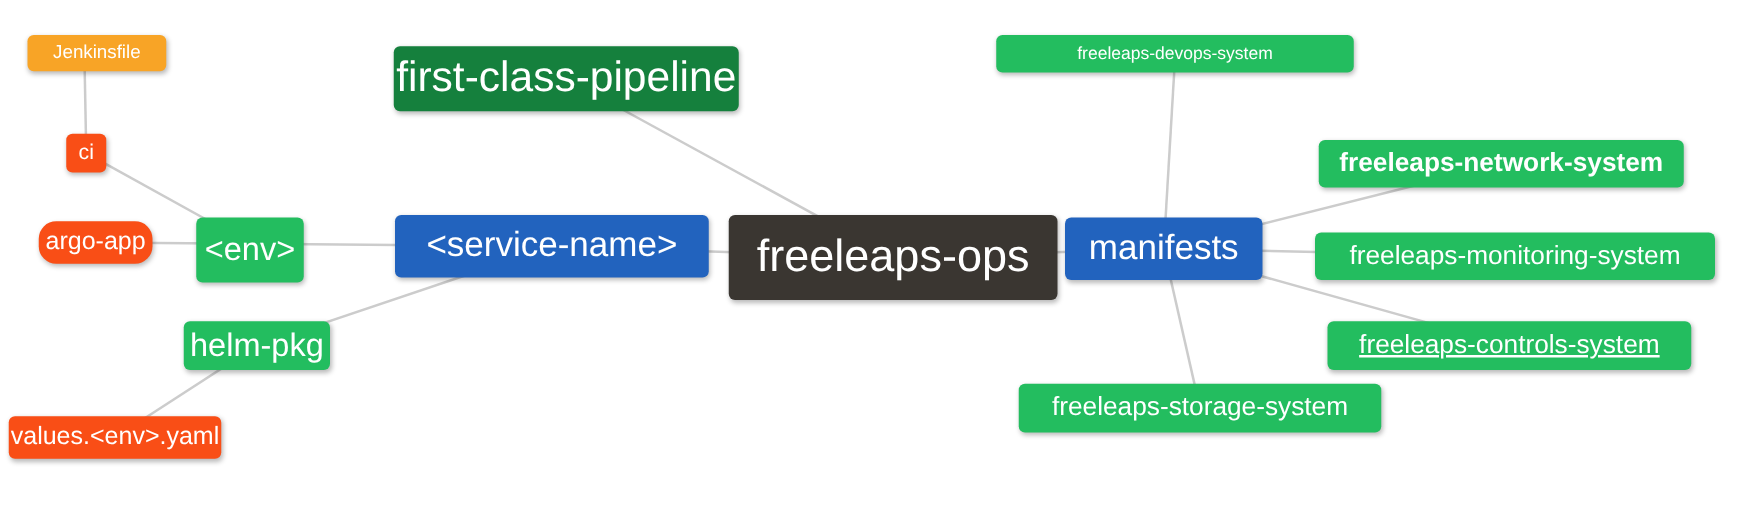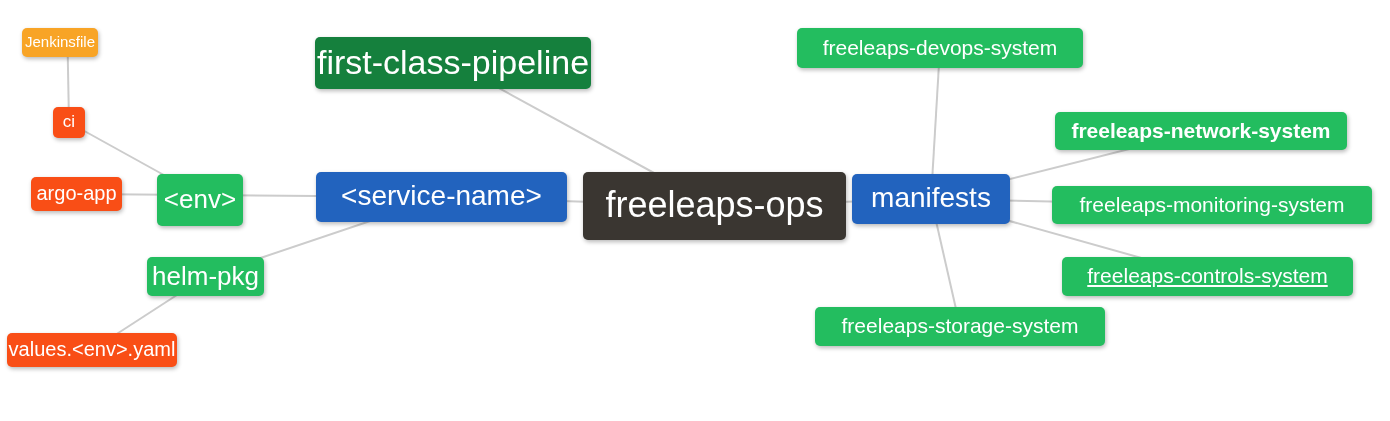--- a/index.html
+++ b/index.html
@@ -53,28 +53,28 @@
       <line x1="453" y1="63" x2="714.5" y2="206" stroke="#CCCCCC" stroke-width="2"></line>
       <line x1="441.5" y1="197" x2="714.5" y2="206" stroke="#CCCCCC" stroke-width="2"></line>
       <line x1="714.5" y1="206" x2="931" y2="199" stroke="#CCCCCC" stroke-width="2"></line>
       <line x1="931" y1="199" x2="940" y2="47" stroke="#CCCCCC" stroke-width="2"></line>
       <line x1="931" y1="199" x2="1201" y2="131" stroke="#CCCCCC" stroke-width="2"></line>
       <line x1="931" y1="199" x2="1212" y2="205" stroke="#CCCCCC" stroke-width="2"></line>
       <line x1="931" y1="199" x2="1207.5" y2="276.5" stroke="#CCCCCC" stroke-width="2"></line>
       <line x1="931" y1="199" x2="960" y2="326.5" stroke="#CCCCCC" stroke-width="2"></line>
     </svg>
 
-<div class="node" style="left: 22px; top: 28px; width: 76px; height: 29px; font-size: 15px; background: rgb(248, 164, 38); color: rgb(255, 255, 255);">Jenkinsfile</div>
+<div class="node" style="left: 22px; top: 28px; width: 111px; height: 29px; font-size: 15px; background: rgb(248, 164, 38); color: rgb(255, 255, 255);">Jenkinsfile</div>
     <div class="node" style="left: 53px; top: 107px; width: 32px; height: 31px; font-size: 17px; background: rgb(249, 78, 22); color: rgb(255, 255, 255);">ci</div>
-    <div class="node" style="left: 31px; top: 177px; width: 91px; height: 34px; font-size: 20px; background: rgb(249, 78, 22); color: rgb(255, 255, 255);">argo-app</div>
+    <div class="node" style="left: 31px; top: 177px; width: 91px; height: 34px; font-size: 20px; background: rgb(249, 78, 22); color: rgb(255, 255, 255); border-radius: 14px;">argo-app</div>
     <div class="node" style="left: 157px; top: 174px; width: 86px; height: 52px; font-size: 26px; background: rgb(35, 189, 95); color: rgb(255, 255, 255);">&lt;env&gt;</div>
     <div class="node" style="left: 7px; top: 333px; width: 170px; height: 34px; font-size: 20px; background: rgb(249, 78, 22); color: rgb(255, 255, 255);">values.&lt;env&gt;.yaml</div>
     <div class="node" style="left: 147px; top: 257px; width: 117px; height: 39px; font-size: 26px; background: rgb(35, 189, 95); color: rgb(255, 255, 255);">helm-pkg</div>
     <div class="node" style="left: 315px; top: 37px; width: 276px; height: 52px; font-size: 34px; background: #15803d; color: rgb(255, 255, 255);">first-class-pipeline</div>
     <div class="node" style="left: 316px; top: 172px; width: 251px; height: 50px; font-size: 28px; background: rgb(34, 99, 190); color: rgb(255, 255, 255);">&lt;service-name&gt;</div>
     <div class="node" style="left: 583px; top: 172px; width: 263px; height: 68px; font-size: 36px; background: rgb(58, 54, 49); color: rgb(255, 255, 255);">freeleaps-ops</div>
     <div class="node" style="left: 852px; top: 174px; width: 158px; height: 50px; font-size: 28px; background: rgb(34, 99, 190); color: rgb(255, 255, 255);">manifests</div>
-    <div class="node" style="left: 797px; top: 28px; width: 286px; height: 40px; font-size: 21px; background: rgb(35, 189, 95); color: rgb(255, 255, 255);">freeleaps-devops-system</div>
+    <div class="node" style="left: 797px; top: 28px; width: 286px; height: 30px; font-size: 14px; background: rgb(35, 189, 95); color: rgb(255, 255, 255);">freeleaps-devops-system</div>
     <div class="node" style="left: 1055px; top: 112px; width: 292px; height: 38px; font-size: 21px; background: rgb(35, 189, 95); color: rgb(255, 255, 255); font-weight: bold;">freeleaps-network-system</div>
     <div class="node" style="left: 1052px; top: 186px; width: 320px; height: 38px; font-size: 21px; background: rgb(35, 189, 95); color: rgb(255, 255, 255);">freeleaps-monitoring-system</div>
     <div class="node" style="left: 1062px; top: 257px; width: 291px; height: 39px; font-size: 21px; background: rgb(35, 189, 95); color: rgb(255, 255, 255); text-decoration: underline;">freeleaps-controls-system</div>
     <div class="node" style="left: 815px; top: 307px; width: 290px; height: 39px; font-size: 21px; background: rgb(35, 189, 95); color: rgb(255, 255, 255);">freeleaps-storage-system</div>
   </div>
 
 </body></html>

